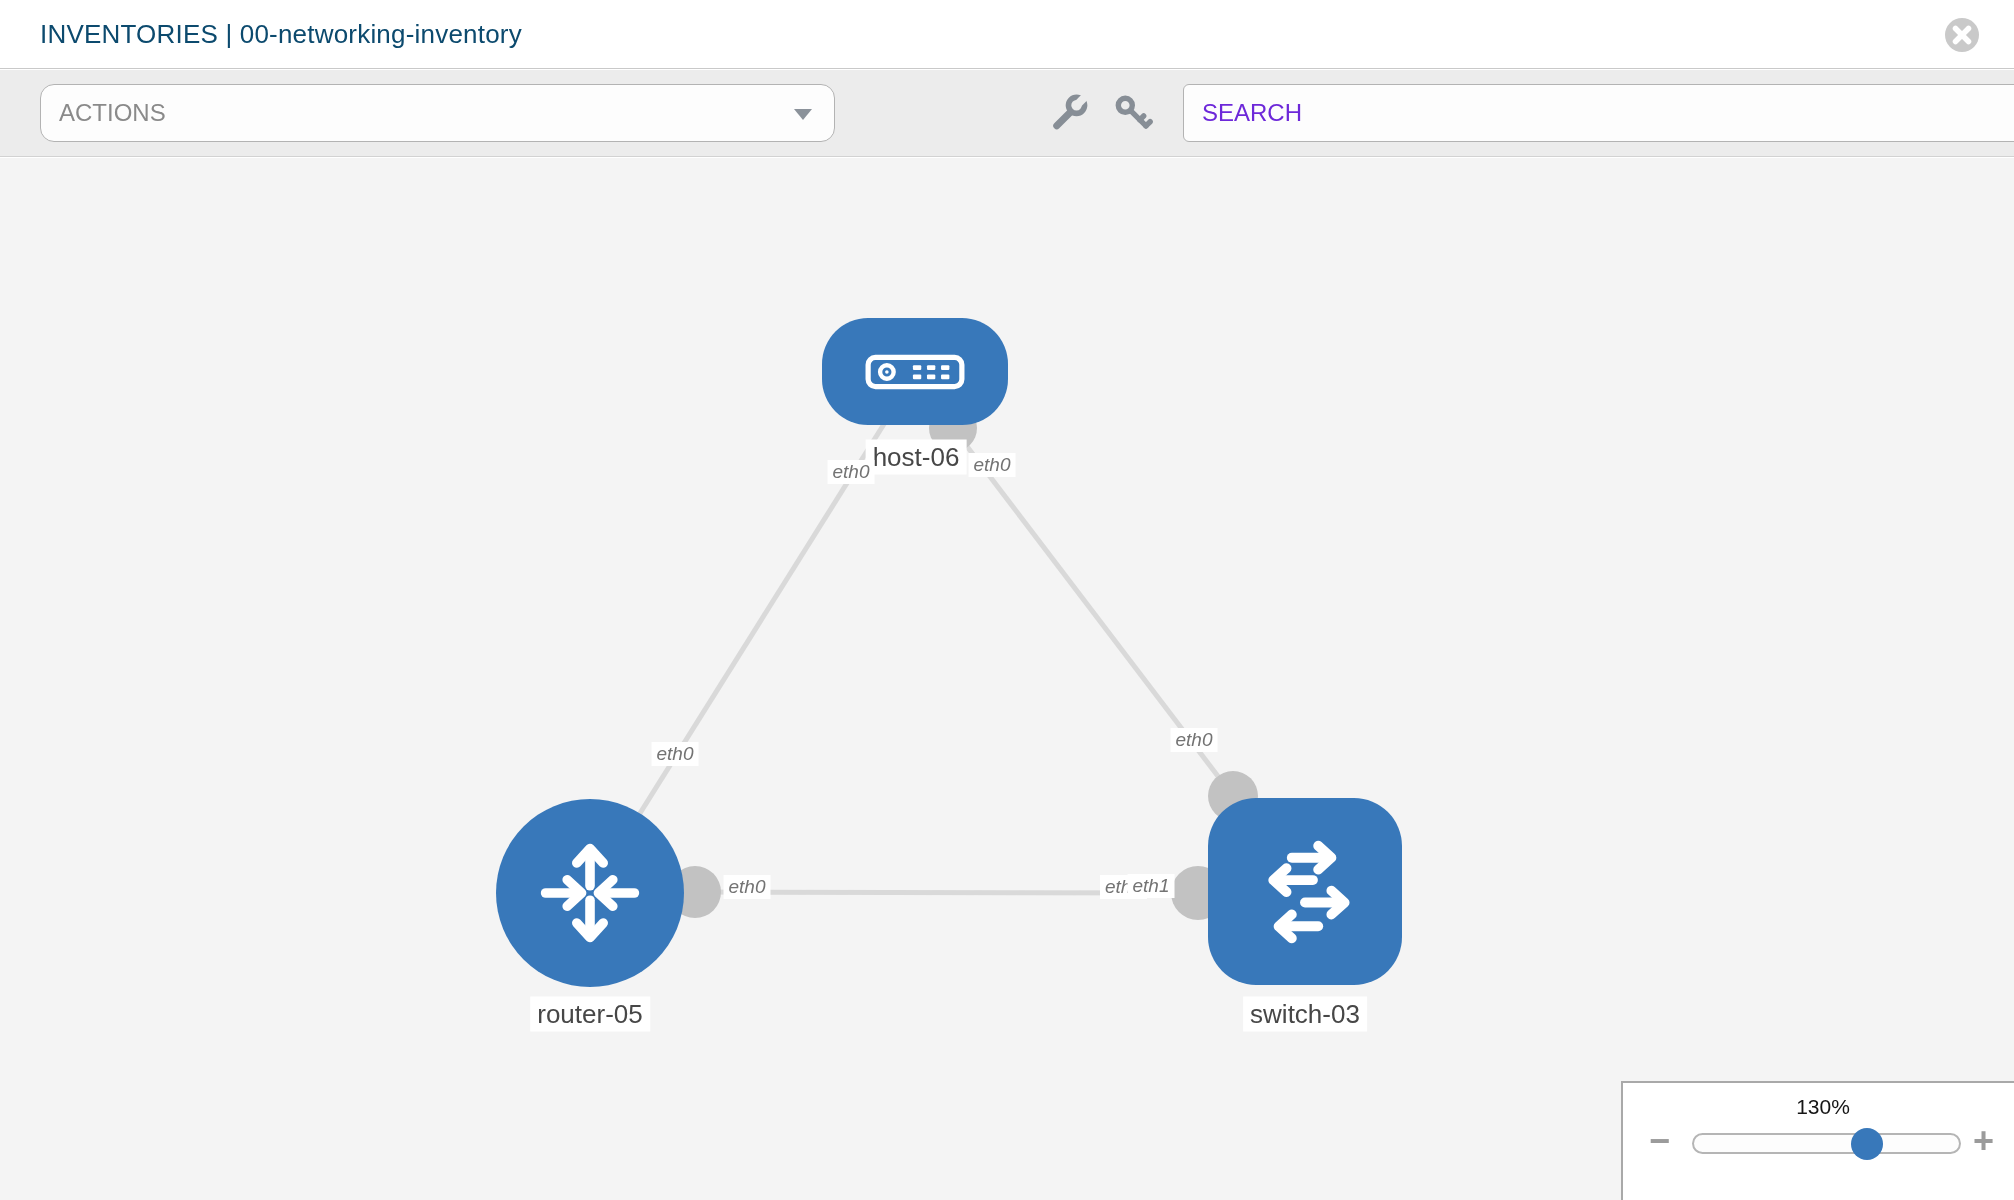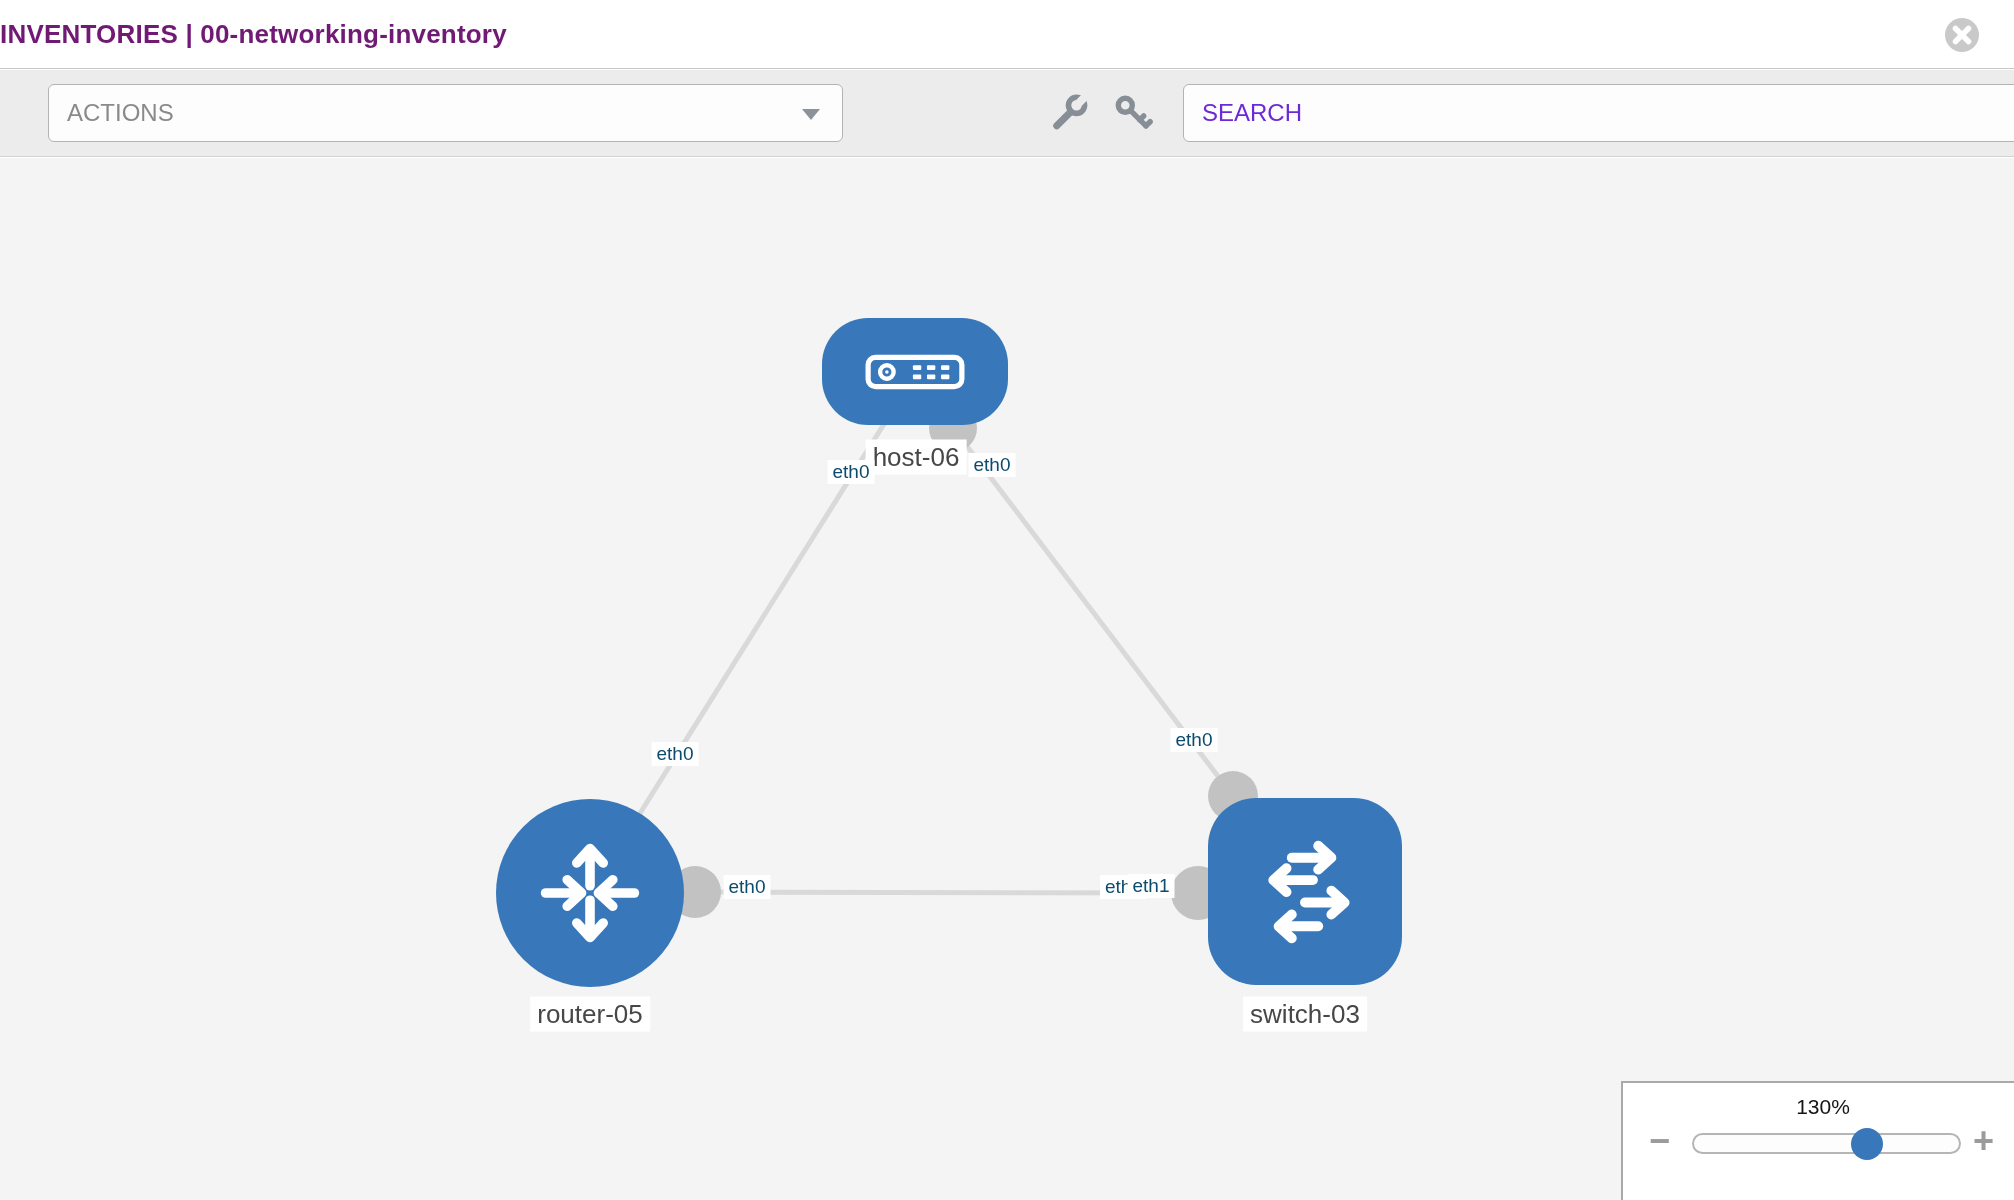--- a/index.html
+++ b/index.html
@@ -3,51 +3,51 @@
 <meta charset="utf-8">
 <style>
   * { margin:0; padding:0; box-sizing:border-box; }
   html,body { width:2014px; height:1200px; }
   body { font-family:"Liberation Sans","DejaVu Sans",sans-serif; background:#fff; }
   .app { position:relative; width:2014px; height:1200px; overflow:hidden; background:#fff; }
 
   
   .header { position:absolute; left:0; top:0; width:2014px; height:69px; background:#fff;
             border-bottom:1px solid #c9c9c9; display:flex; align-items:center; }
-  .title { font-size:26px; font-weight:bold; color:#701a75; letter-spacing:.2px; }
+  .title { margin-left:40px; font-size:26px; font-weight:normal; color:#0c4a6e; letter-spacing:.2px; }
   .close-btn { position:absolute; right:34px; top:17px; width:36px; height:36px; cursor:pointer; }
 
   
   .toolbar { position:absolute; left:0; top:70px; width:2014px; height:87px; background:#ececec;
              border-bottom:1px solid #d2d2d2; }
   .dropdown { position:absolute; top:14px; height:58px; background:#fdfdfd; border:1px solid #b3b3b3;
               border-radius:6px; display:flex; align-items:center; font-size:24px; }
-  .dd-actions { left:48px;  width:795px; color:#8a8a8a; }
+  .dd-actions { left:40px;  width:795px; color:#8a8a8a;border-radius:14px; }
   .dd-search  { left:1183px; width:950px; color:#6d28d9; }
   .dd-label { margin-left:18px; }
   .caret { position:absolute; right:22px; top:24px; width:0; height:0;
            border-left:9px solid transparent; border-right:9px solid transparent;
            border-top:11px solid #8b929a; }
   .tool-icon { position:absolute; top:22px; width:42px; height:42px; cursor:pointer; }
   .icon-wrench { left:1048px; }
   .icon-key    { left:1112px; }
 
   
   .canvas { position:absolute; left:0; top:158px; width:2014px; height:1042px; background:#f4f4f4; }
   .links-svg { position:absolute; left:0; top:0; }
 
   .node { position:absolute; background:#3878ba; display:flex; align-items:center; justify-content:center; cursor:pointer; }
   .node-host   { left:822px;  top:160px; width:186px; height:107px; border-radius:46px; }
   .node-router { left:496px;  top:641px; width:188px; height:188px; border-radius:50%; }
   .node-switch { left:1208px; top:640px; width:194px; height:187px; border-radius:48px; }
 
   .node-label { position:absolute; transform:translate(-50%,-50%); background:#fff; color:#474747;
                 font-size:26px; padding:2px 7px; white-space:nowrap; }
-  .if-label   { position:absolute; transform:translate(-50%,-50%); background:#fff; color:#0c4a6e;
-                font-size:19px; padding:1px 5px; white-space:nowrap; }
+  .if-label   { position:absolute; transform:translate(-50%,-50%); background:#fff; color:#737373;
+                font-size:19px; padding:1px 5px; white-space:nowrap;font-style:italic; }
   .if-back    { transform:translateY(-50%); }   
 
   
   .zoom-panel { position:absolute; left:1621px; top:923px; width:400px; height:125px;
                 background:#fff; border:2px solid #a9a9a9; }
   .zoom-value { position:absolute; left:0; top:12px; width:400px; text-align:center;
                 font-size:21px; color:#161616; }
   .zoom-minus, .zoom-plus { position:absolute; top:40px; font-size:36px; font-weight:bold;
                 color:#9b9b9b; cursor:pointer; line-height:36px; }
   .zoom-minus { left:26px; }

